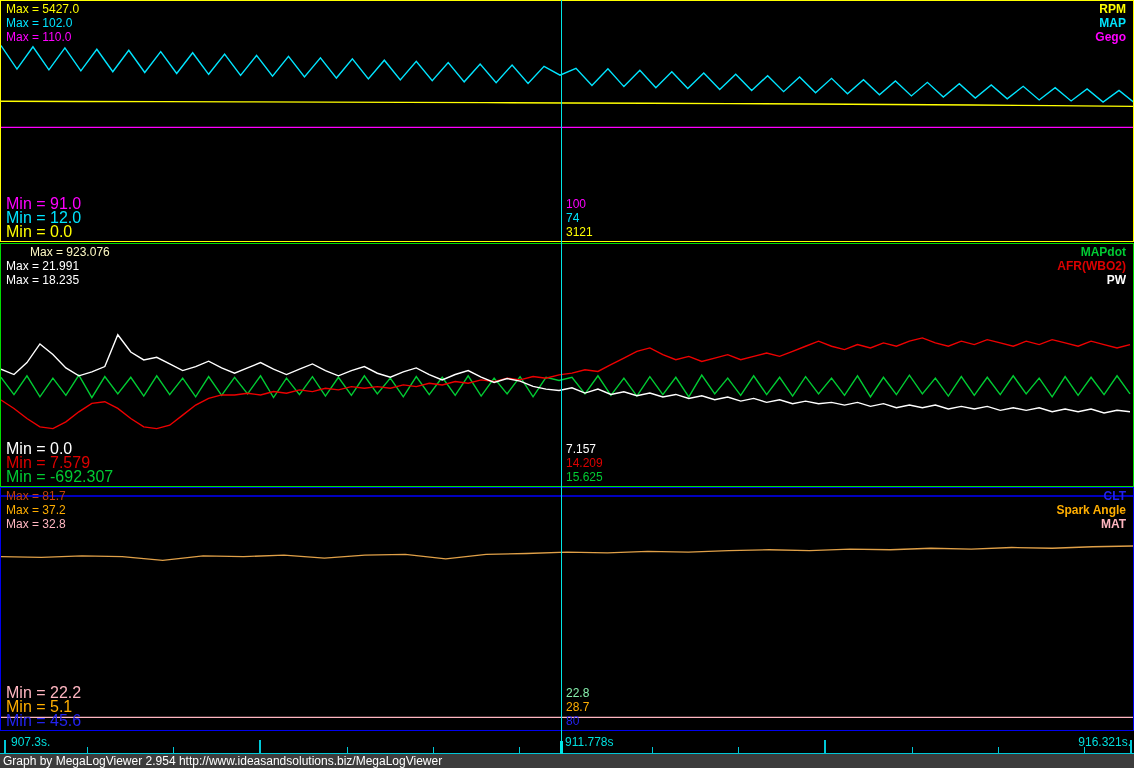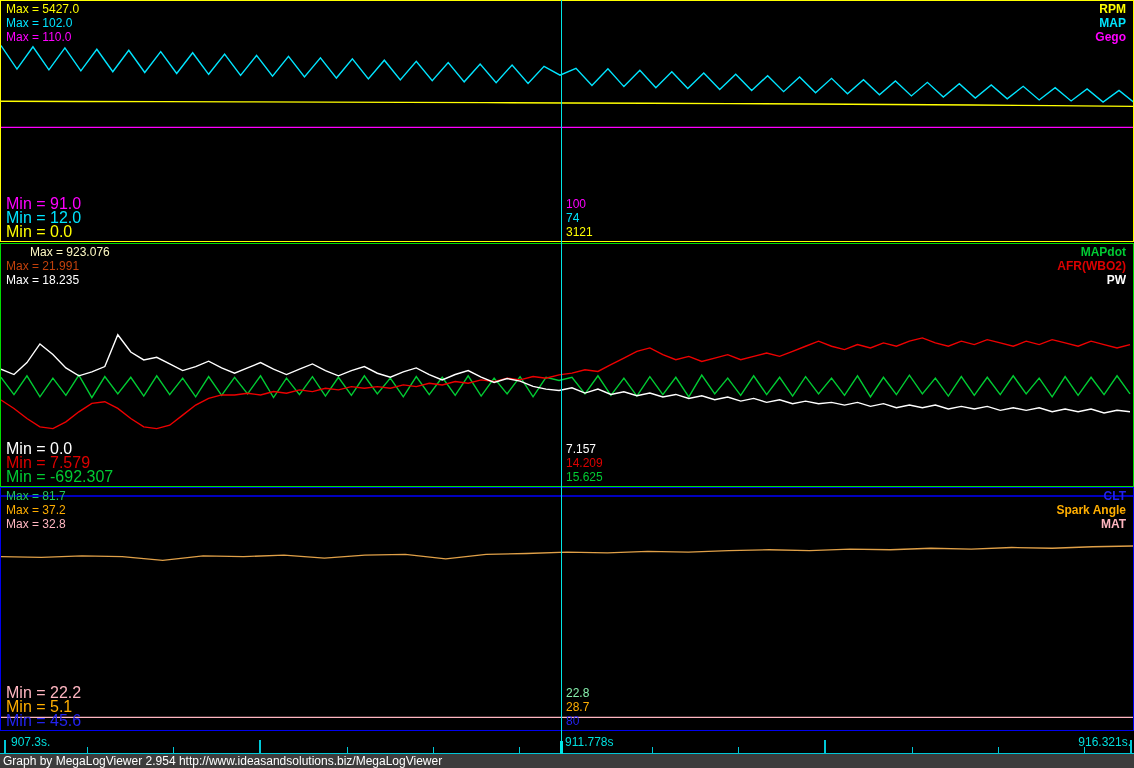--- a/index.html
+++ b/index.html
@@ -56,21 +56,21 @@
   </div>
 
   <div class="panel" style="top: 243px; height: 244px; border-color: rgb(0, 221, 0);">
     <svg preserveAspectRatio="none" viewBox="0 0 1134 244">
         <polyline points="0.0,134.4 13.0,151.8 26.0,132.9 39.0,154.1 52.0,135.2 65.0,152.6 78.0,132.2 91.0,154.8 104.0,133.7 117.0,151.1 130.0,134.4 143.0,153.3 156.0,132.9 169.0,151.8 182.0,135.2 195.0,154.1 208.0,133.7 221.0,152.6 234.0,134.4 247.0,151.1 260.0,132.9 273.0,154.8 286.0,135.2 299.0,151.8 312.0,133.7 325.0,153.3 338.0,134.4 351.0,152.6 364.0,132.9 377.0,151.1 390.0,135.2 403.0,154.1 416.0,133.7 429.0,151.8 442.0,134.4 455.0,152.6 468.0,132.9 481.0,153.3 494.0,135.2 507.0,151.1 520.0,133.7 533.0,154.1 546.0,134.4 559.0,137.6 572.0,134.4 585.0,151.1 598.0,132.9 611.0,152.6 624.0,135.2 637.0,153.3 650.0,133.7 663.0,151.8 676.0,134.4 689.0,154.1 702.0,132.2 715.0,151.1 728.0,135.2 741.0,152.6 754.0,132.9 767.0,151.8 780.0,134.4 793.0,153.3 806.0,133.7 819.0,151.1 832.0,135.2 845.0,152.6 858.0,132.9 871.0,154.1 884.0,134.4 897.0,151.8 910.0,132.2 923.0,151.1 936.0,135.2 949.0,153.3 962.0,133.7 975.0,152.6 988.0,134.4 1001.0,151.8 1014.0,132.9 1027.0,151.1 1040.0,135.2 1053.0,154.1 1066.0,133.7 1079.0,152.6 1092.0,134.4 1105.0,151.8 1118.0,132.9 1131.0,151.1" fill="none" stroke="#00cc33" stroke-width="1.4"></polyline>
         <polyline points="0.0,157.3 13.0,165.8 26.0,175.9 39.0,184.4 52.0,186.1 65.0,179.3 78.0,169.2 91.0,160.7 104.0,159.0 117.0,165.8 130.0,175.9 143.0,184.4 156.0,186.1 169.0,182.7 182.0,172.5 195.0,162.4 208.0,155.6 221.0,152.2 234.0,152.2 247.0,150.5 260.0,152.2 273.0,148.8 286.0,150.5 299.0,147.1 312.0,148.8 325.0,145.4 338.0,147.1 351.0,143.8 364.0,145.4 377.0,143.8 390.0,145.4 403.0,142.1 416.0,143.8 429.0,140.4 442.0,142.1 455.0,138.7 468.0,140.4 481.0,137.0 494.0,138.7 507.0,135.3 520.0,137.0 533.0,133.6 546.0,135.3 559.0,131.9 572.0,130.2 585.0,126.8 598.0,128.5 611.0,121.7 624.0,115.0 637.0,108.2 650.0,104.8 663.0,111.6 676.0,116.7 689.0,113.3 702.0,118.4 715.0,115.0 728.0,111.6 741.0,116.7 754.0,113.3 767.0,109.9 780.0,113.3 793.0,108.2 806.0,103.1 819.0,98.0 832.0,103.1 845.0,106.5 858.0,101.4 871.0,104.8 884.0,99.7 897.0,103.1 910.0,98.0 923.0,94.7 936.0,99.7 949.0,103.1 962.0,98.0 975.0,101.4 988.0,96.4 1001.0,99.7 1014.0,103.1 1027.0,98.0 1040.0,101.4 1053.0,96.4 1066.0,99.7 1079.0,103.1 1092.0,98.0 1105.0,101.4 1118.0,104.8 1131.0,101.4" fill="none" stroke="#ee0000" stroke-width="1.4"></polyline>
         <polyline points="0.0,126.2 13.0,131.6 26.0,119.6 39.0,100.8 52.0,111.5 65.0,124.9 78.0,132.9 91.0,128.9 104.0,123.6 117.0,91.5 130.0,108.9 143.0,116.9 156.0,114.2 169.0,120.9 182.0,127.6 195.0,123.6 208.0,118.2 221.0,124.9 234.0,130.3 247.0,124.9 260.0,119.6 273.0,126.2 286.0,131.6 299.0,126.2 312.0,120.9 325.0,127.6 338.0,132.9 351.0,127.6 364.0,123.6 377.0,130.3 390.0,134.3 403.0,128.9 416.0,124.9 429.0,131.6 442.0,137.0 455.0,131.6 468.0,127.6 481.0,134.3 494.0,139.6 507.0,135.6 520.0,138.3 533.0,143.6 546.0,146.3 559.0,147.7 572.0,145.0 585.0,150.3 598.0,146.3 611.0,151.7 624.0,149.0 637.0,153.0 650.0,150.3 663.0,154.3 676.0,151.7 689.0,155.7 702.0,153.0 715.0,157.0 728.0,154.3 741.0,158.4 754.0,155.7 767.0,159.7 780.0,157.0 793.0,161.0 806.0,158.4 819.0,161.0 832.0,159.7 845.0,162.4 858.0,159.7 871.0,163.7 884.0,161.0 897.0,165.1 910.0,162.4 923.0,165.1 936.0,162.4 949.0,166.4 962.0,163.7 975.0,166.4 988.0,163.7 1001.0,167.7 1014.0,165.1 1027.0,167.7 1040.0,165.1 1053.0,169.1 1066.0,166.4 1079.0,169.1 1092.0,166.4 1105.0,170.4 1118.0,167.7 1131.0,169.1" fill="none" stroke="#ffffff" stroke-width="1.4"></polyline>
       </svg>
     <div class="maxblock">
         <div style="color: #fef9c3; margin-left: 24px;">Max = 923.076</div>
-        <div style="color: #c2410c;">Max = 21.991</div>
+        <div style="color: #ffffff;">Max = 21.991</div>
         <div style="color: rgb(255, 255, 255);">Max = 18.235</div>
       </div>
     <div class="minblock">
         <div style="color: rgb(255, 255, 255);">Min = 0.0</div>
         <div style="color: rgb(221, 0, 0);">Min = 7.579</div>
         <div style="color: rgb(0, 204, 51);">Min = -692.307</div>
       </div>
     <div class="legend">
         <div style="color: rgb(0, 204, 51);">MAPdot</div>
         <div style="color: rgb(221, 0, 0);">AFR(WBO2)</div>
@@ -83,21 +83,21 @@
       </div>
   </div>
 
   <div class="panel" style="top: 487px; height: 244px; border-color: rgb(0, 0, 238);">
     <svg preserveAspectRatio="none" viewBox="0 0 1134 244">
         <polyline points="0.0,8.1 1134.0,8.1" fill="none" stroke="#0000ff" stroke-width="1.4"></polyline>
         <polyline points="0.0,69.2 40.5,69.9 81.0,68.4 121.5,69.2 162.0,73.0 202.5,68.4 243.0,69.2 283.5,67.7 324.0,70.7 364.5,67.7 405.0,66.9 445.5,71.5 486.0,66.9 526.5,66.1 567.0,64.6 607.5,65.4 648.0,63.9 688.5,64.6 729.0,63.1 769.5,62.3 810.0,63.1 850.5,61.6 891.0,62.3 931.5,60.8 972.0,61.6 1012.5,60.0 1053.0,60.8 1093.5,59.3 1134.0,58.5" fill="none" stroke="#e0a048" stroke-width="1.4"></polyline>
         <polyline points="0.0,231.3 1134.0,231.3" fill="none" stroke="#ffb6c1" stroke-width="1.4"></polyline>
       </svg>
     <div class="maxblock">
-        <div style="color: #22c55e;">Max = 81.7</div>
+        <div style="color: #c2410c;">Max = 81.7</div>
         <div style="color: rgb(255, 174, 0);">Max = 37.2</div>
         <div style="color: rgb(255, 182, 193);">Max = 32.8</div>
       </div>
     <div class="minblock">
         <div style="color: rgb(255, 182, 193);">Min = 22.2</div>
         <div style="color: rgb(255, 174, 0);">Min = 5.1</div>
         <div style="color: rgb(34, 34, 238);">Min = 45.6</div>
       </div>
     <div class="legend">
         <div style="color: rgb(34, 34, 238);">CLT</div>

